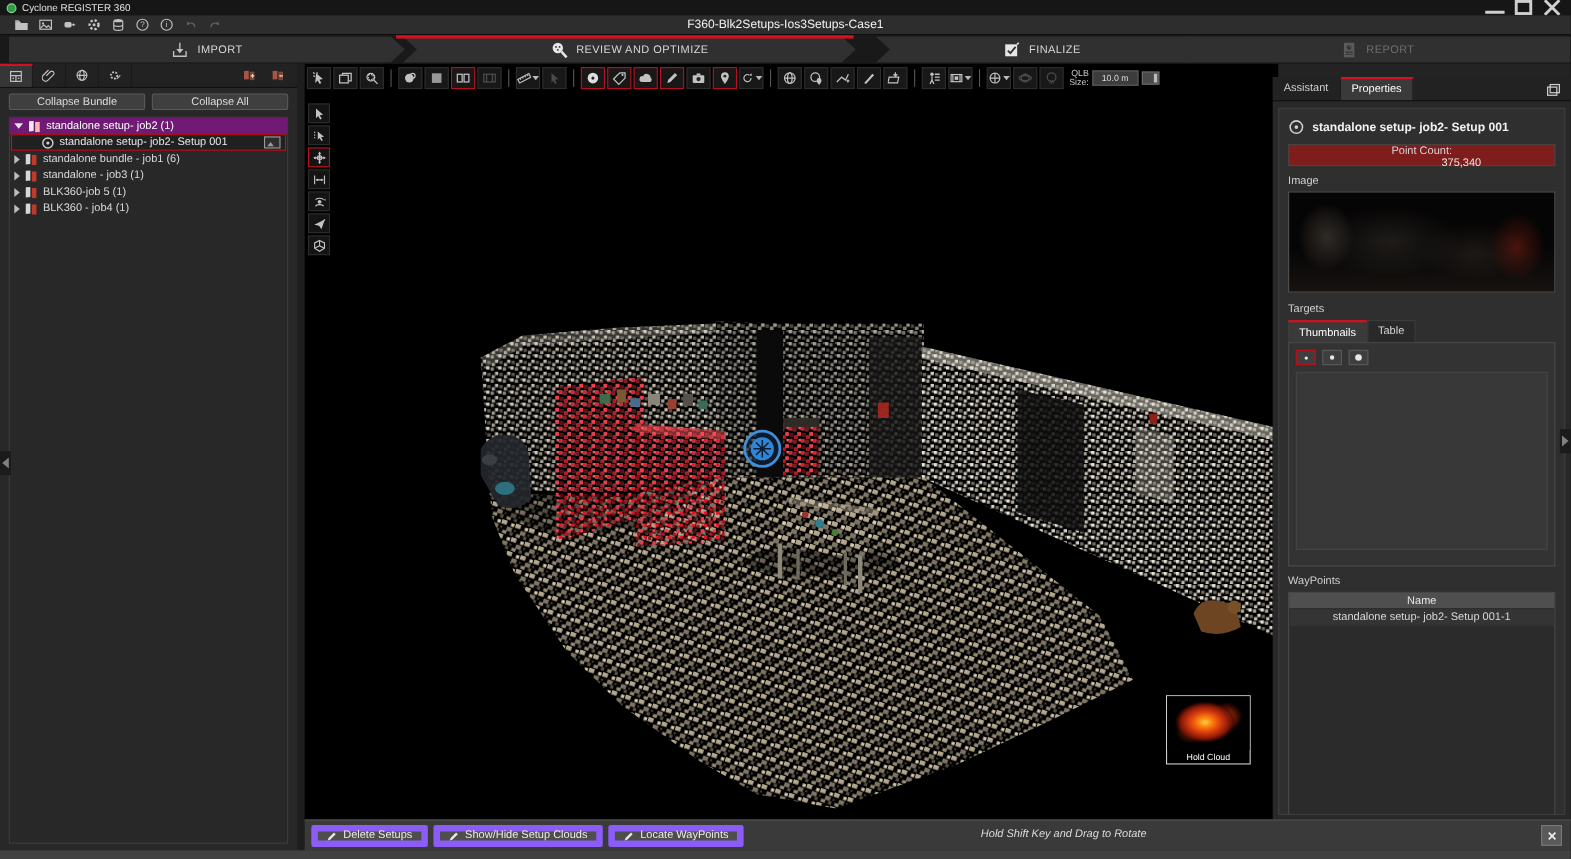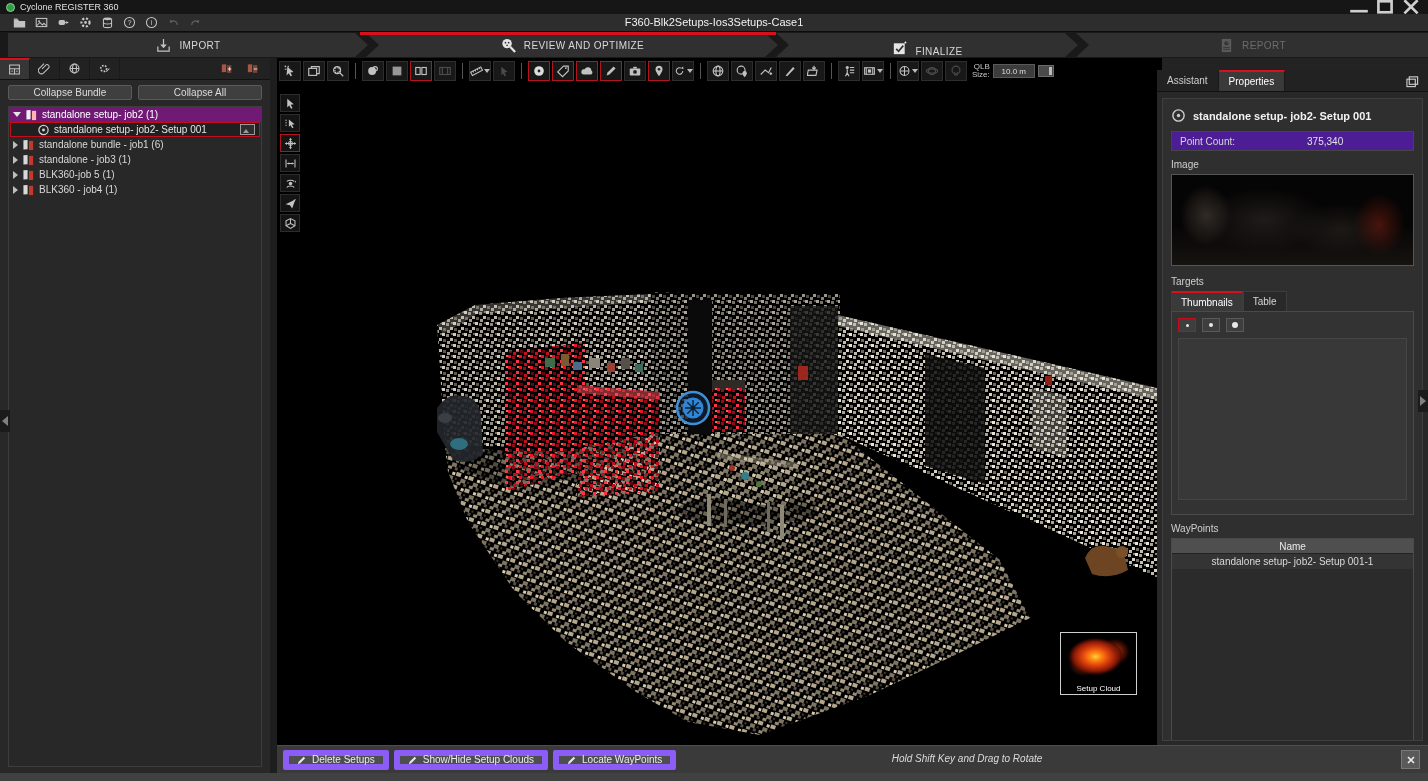--- a/index.html
+++ b/index.html
@@ -105,21 +105,21 @@
   
   .rp-tabs { height:22px; display:flex; align-items:stretch; background:#222; border-bottom:1px solid #111; position:relative; }
   .rp-tab { padding:0 10px; display:flex; align-items:center; font-size:10px; color:#cfcfcf; border-right:1px solid #1a1a1a; }
   .rp-tab.active { background:#3a3a3a; border-top:2px solid var(--red); color:#fff; }
   .rp-expand { position:absolute; right:4px; top:2px; width:24px; height:18px; display:flex; align-items:center; justify-content:center; }
   .rp-expand svg { width:15px; height:13px; stroke:#cfcfcf; fill:none; stroke-width:1.2; }
   .rp-body { position:absolute; left:5px; right:5px; top:28px; bottom:4px; background:#2f2f2f; border:1px solid #3f3f3f; padding:7px 8px; overflow:hidden; }
   .rp-header { display:flex; align-items:center; gap:7px; margin:2px 0 8px; }
   .rp-header svg { width:15px; height:15px; }
   .rp-title { font-size:11px; font-weight:bold; color:#f2f2f2; }
-  .pc-row { height:20px; border:1px solid #454545; background:#4c1d95; display:flex; align-items:center; padding:0 8px; margin-bottom:8px; }
+  .pc-row { height:20px; border:1px solid #454545; background:#7f1d1d; display:flex; align-items:center; padding:0 8px; margin-bottom:8px;flex-direction:column; }
   .pc-row .val { margin-left:72px; color:#e2e2e2; }
   .sec-label { color:#cfcfcf; margin:2px 0 4px; }
   .rp-image { height:92px; border:1px solid #555; margin-bottom:10px;
     background:
       radial-gradient(closest-side at 14% 45%, rgba(70,62,55,.65) 0%, rgba(40,35,30,.4) 55%, transparent 75%),
       radial-gradient(closest-side at 38% 50%, rgba(55,50,44,.5) 0%, transparent 70%),
       radial-gradient(closest-side at 86% 55%, rgba(120,30,16,.55) 0%, rgba(70,18,10,.35) 50%, transparent 75%),
       radial-gradient(closest-side at 70% 60%, rgba(60,52,46,.4) 0%, transparent 70%),
       linear-gradient(to top, rgba(38,33,28,.5), transparent 45%),
       #060505; }
@@ -245,21 +245,21 @@
     <div class="seg mid" style="left:366px;width:412px;">
       <svg viewBox="0 0 18 18">
           <circle cx="7.5" cy="7" r="5" fill="#e6e6e6"></circle>
           <circle cx="5.8" cy="6" r=".9" fill="#333"></circle>
           <circle cx="9.2" cy="6" r=".9" fill="#333"></circle>
           <circle cx="7.5" cy="8.8" r=".9" fill="#333"></circle>
           <path d="M11 10.5L16 16" stroke="#e6e6e6" stroke-width="2.4"></path>
         </svg>
       <span>REVIEW AND OPTIMIZE</span>
     </div>
-    <div class="seg mid" style="left:776px;width:302px;align-items:flex-end;">
+    <div class="seg mid" style="left:796px;width:302px;">
       <svg viewBox="0 0 18 18">
           <rect x="3" y="3.5" width="11.5" height="11.5" fill="#e6e6e6"></rect>
           <path d="M5.5 9.5l2.5 2.5 5-6" stroke="#333" stroke-width="1.8" fill="none"></path>
           <path d="M14.5 3.5L16 2" stroke="#e6e6e6" stroke-width="1.6"></path>
         </svg>
       <span>FINALIZE</span>
     </div>
     <div class="seg last disabled" style="left:1076px;width:352px;">
       <svg viewBox="0 0 18 18">
           <rect x="4" y="2" width="10" height="14" fill="#9a9a9a"></rect>
@@ -700,21 +700,21 @@
         <div class="vbtn">
             <svg viewBox="0 0 16 16">
               <path class="st" d="M8 2l5.5 2.7v6L8 14l-5.5-3.3v-6z"></path>
               <path class="st" d="M8 2v6l5.5 2.7M8 8L2.5 10.7"></path>
             </svg>
           </div>
       </div>
 
       <div class="sc-thumb">
         <div class="sc-img"></div>
-        <div class="sc-label">Setup Cloud</div>
+        <div class="sc-label">Hold Cloud</div>
       </div>
     </div>
 
     <div class="right-panel">
       <div class="rp-tabs">
         <div class="rp-tab">Assistant</div>
         <div class="rp-tab active">Properties</div>
         <div class="rp-expand">
             <svg viewBox="0 0 16 14">
               <rect x="4.5" y="2" width="9" height="8"></rect>

